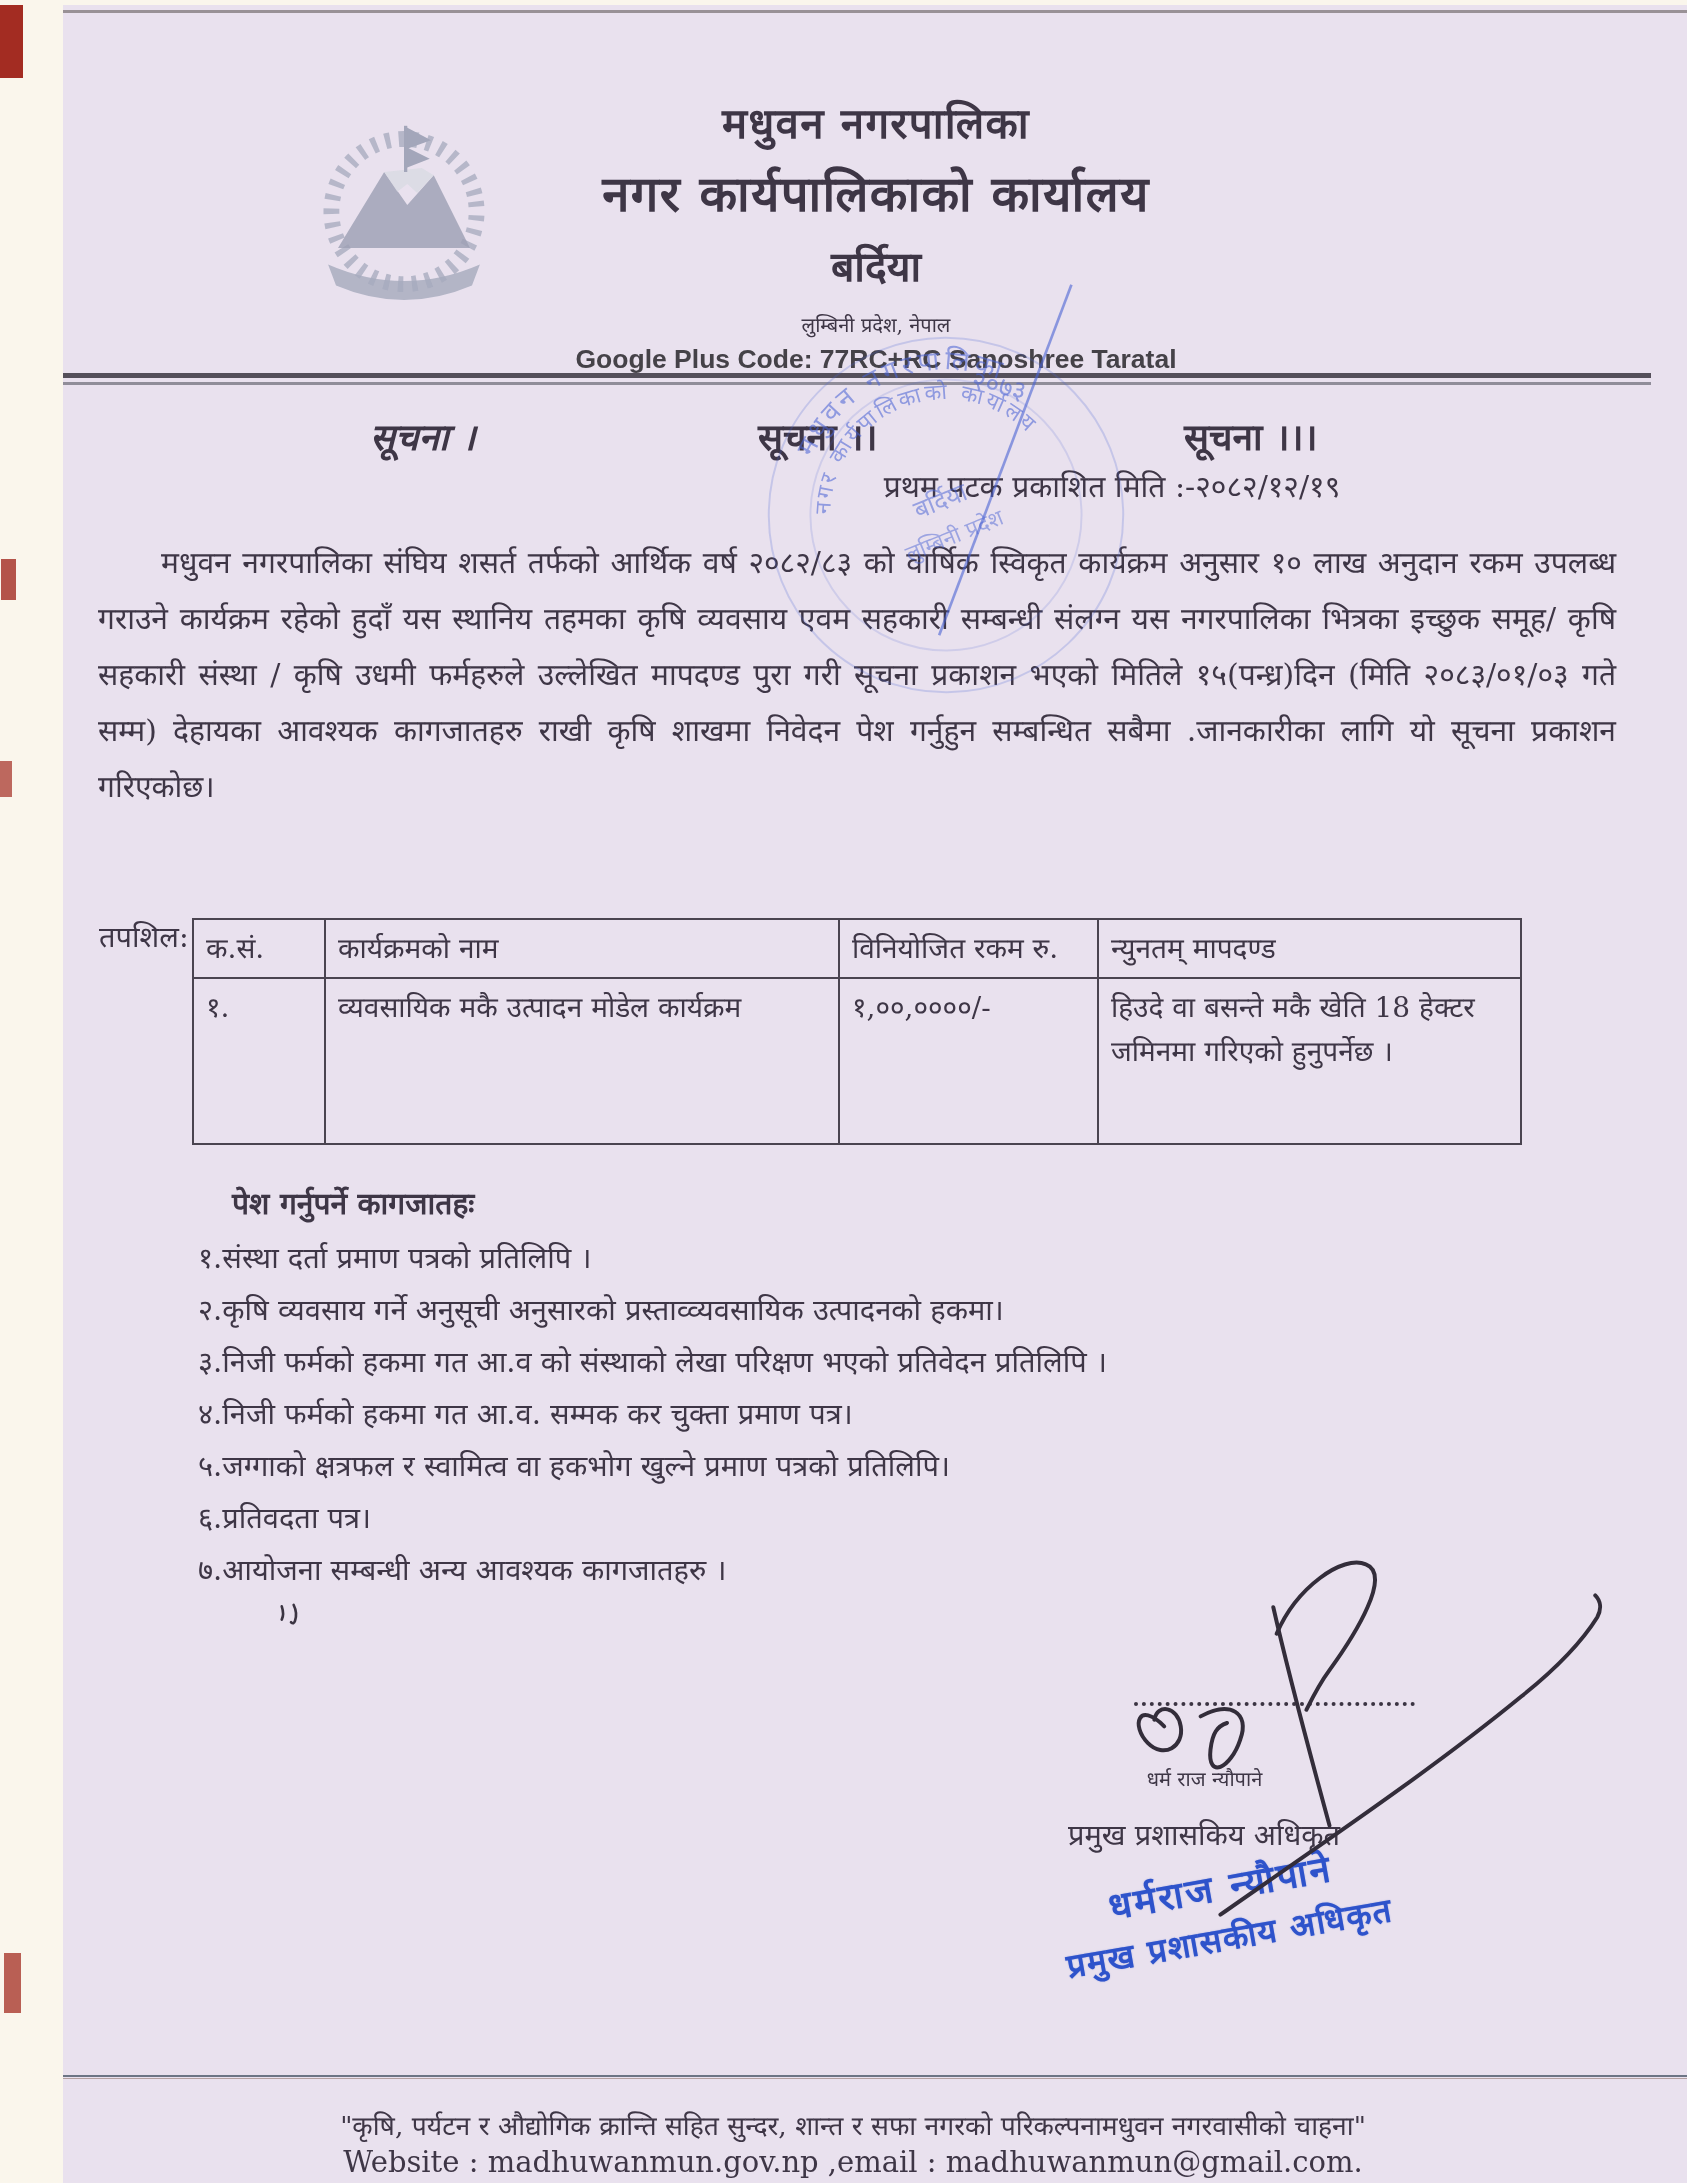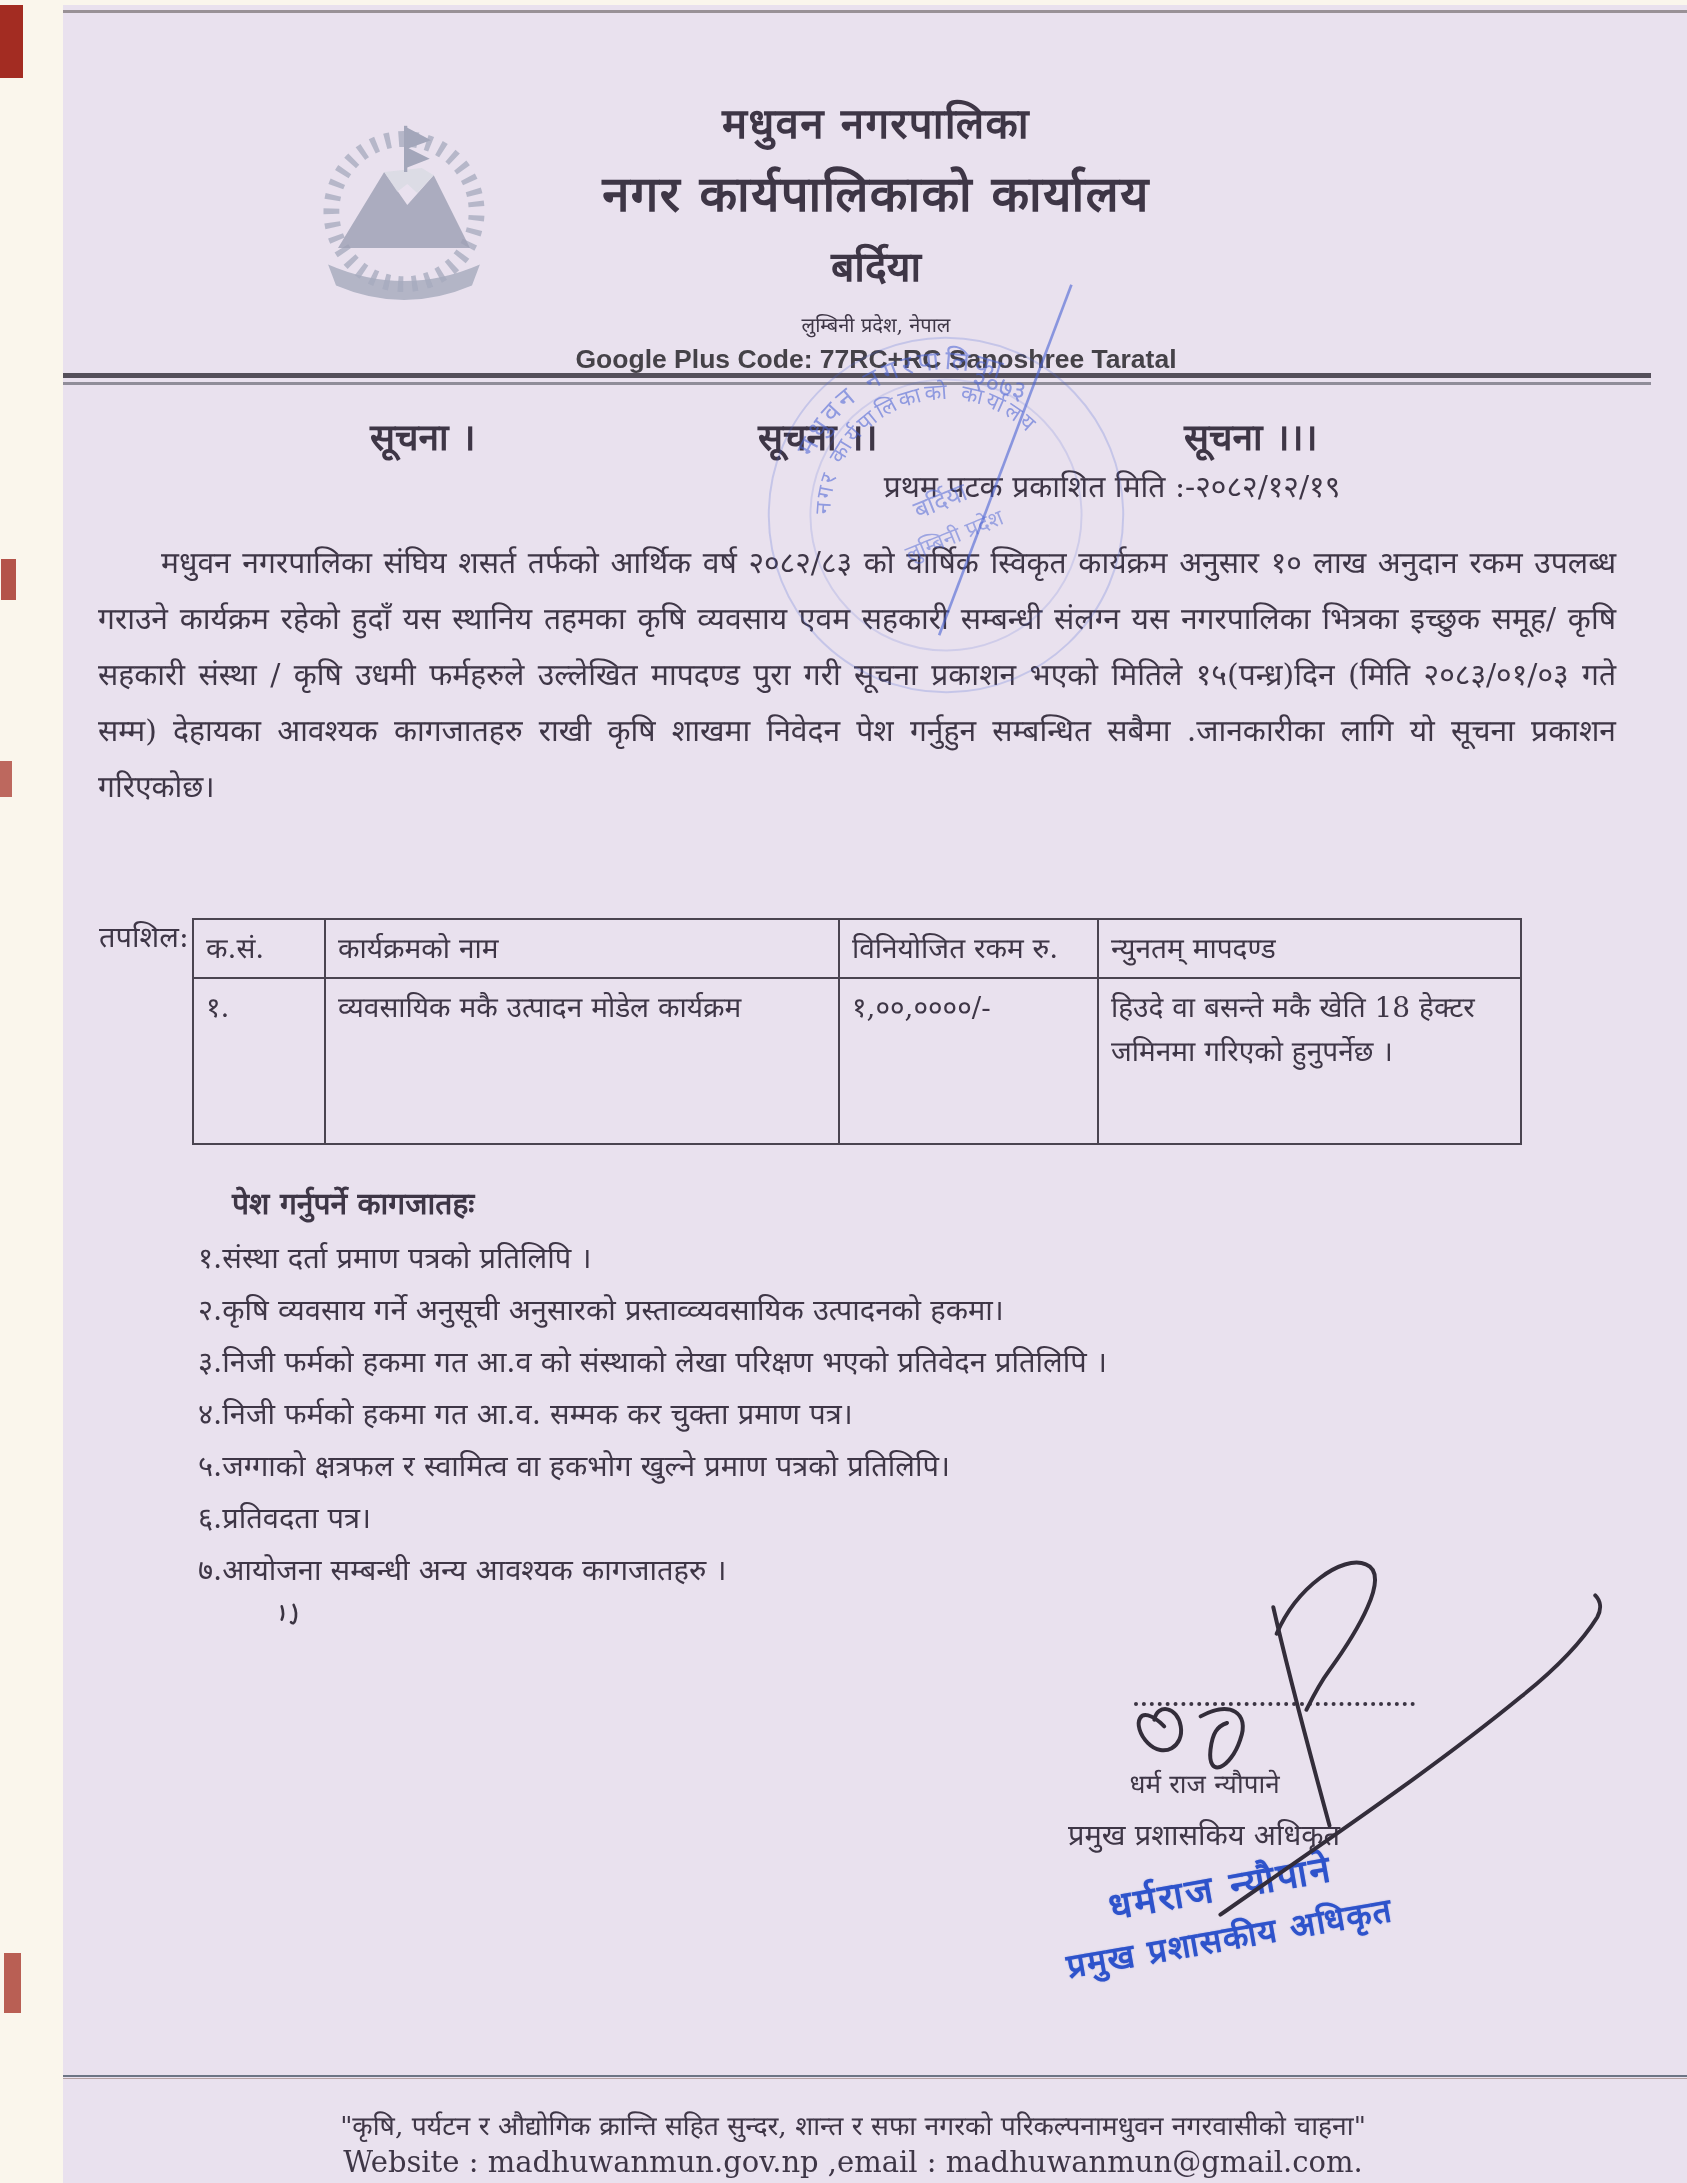--- a/index.html
+++ b/index.html
@@ -25,21 +25,21 @@
   .tapashil{left:99px;top:916px;font-size:29px;}
   table.sched{position:absolute;left:192px;top:918px;border-collapse:collapse;table-layout:fixed;}
   table.sched th,table.sched td{border:2px solid #4a4450;font-size:28px;font-weight:normal;
         text-align:left;vertical-align:top;padding:6.6px 12px;line-height:44px;}
   table.sched th{height:38px;vertical-align:middle;}
   .c1{width:132px;} .c2{width:514px;} .c3{width:259px;} .c4{width:423px;}
   table.sched td{height:151px;}
   .docs-h{left:232px;top:1182px;font-size:30px;font-weight:bold;}
   .docs{left:198px;top:1232px;width:1356px;font-size:29px;line-height:52px;}
   .sig-dots{left:1134px;top:1702px;width:281px;border-bottom:4.6px dotted #3b3442;height:0;}
-  .sig-name{left:1059px;top:1765px;width:291px;text-align:center;font-size:26px;}
+  .sig-name{left:1059px;top:1765px;width:291px;text-align:center;font-size:20px;}
   .sig-title{left:1019px;top:1814px;width:370px;text-align:center;font-size:29px;}
   .name-stamp{left:1006px;top:1860px;width:437px;text-align:center;color:#2e53cb;
         transform:rotate(-10deg);transform-origin:center;
         text-shadow:0 0 1.3px rgba(46,83,203,.45);}
   .name-stamp .l1{font-size:37px;font-weight:bold;letter-spacing:2.6px;}
   .name-stamp .l2{font-size:33px;font-weight:bold;margin-top:4px;letter-spacing:1.3px;}
   .frule-a{left:63px;top:2075px;width:1624px;height:2px;background:#6d7585;}
   .frule-b{left:63px;top:2078px;width:1624px;height:1.3px;background:#a8918f;opacity:.8;}
   .motto{left:99px;top:2107px;width:1508px;text-align:center;font-size:26.5px;}
   .website{left:99px;top:2145px;width:1508px;text-align:center;font-size:29px;}
@@ -97,21 +97,21 @@
       </text>
       <text x="290" y="300" font-size="38" opacity=".65" text-anchor="middle">बर्दिया</text>
       <text x="290" y="355" font-size="33" opacity=".6" text-anchor="middle">लुम्बिनी प्रदेश</text>
       <text x="430" y="170" font-size="40" opacity=".7" transform="rotate(35 430 170)" text-anchor="middle">२०७३</text>
     </g>
   </svg>
   <svg class="abs" style="left:820px;top:265px;z-index:5;" width="278" height="410" viewBox="0 0 420 620">
     <path d="M 380,30 C 330,160 260,350 180,560" stroke="#4a63d4" stroke-width="4" fill="none" opacity=".6"></path>
   </svg>
 
-  <div class="abs notice" style="left:370px;">सूचना ।</div>
+  <div class="abs notice" style="left:370px;font-style:italic;">सूचना ।</div>
   <div class="abs notice" style="left:758px;">सूचना ।।</div>
   <div class="abs notice" style="left:1184px;">सूचना ।।।</div>
 
   <div class="abs publish">प्रथम पटक प्रकाशित मिति :-२०८२/१२/१९</div>
 
   <div class="abs para">मधुवन नगरपालिका संघिय  शसर्त तर्फको आर्थिक वर्ष २०८२/८३ को वार्षिक स्विकृत कार्यक्रम अनुसार १० लाख अनुदान रकम उपलब्ध गराउने कार्यक्रम रहेको हुदाँ यस स्थानिय तहमका कृषि व्यवसाय एवम सहकारी सम्बन्धी संलग्न यस नगरपालिका भित्रका इच्छुक समूह/ कृषि सहकारी संस्था / कृषि उधमी फर्महरुले उल्लेखित मापदण्ड पुरा गरी सूचना प्रकाशन भएको मितिले १५(पन्ध्र)दिन (मिति २०८३/०१/०३ गते सम्म) देहायका आवश्यक कागजातहरु राखी कृषि शाखमा निवेदन पेश गर्नुहुन सम्बन्धित सबैमा .जानकारीका लागि यो सूचना प्रकाशन गरिएकोछ।</div>
   <div class="abs tapashil">तपशिल:</div>
 
   <table class="sched">
     <colgroup>

